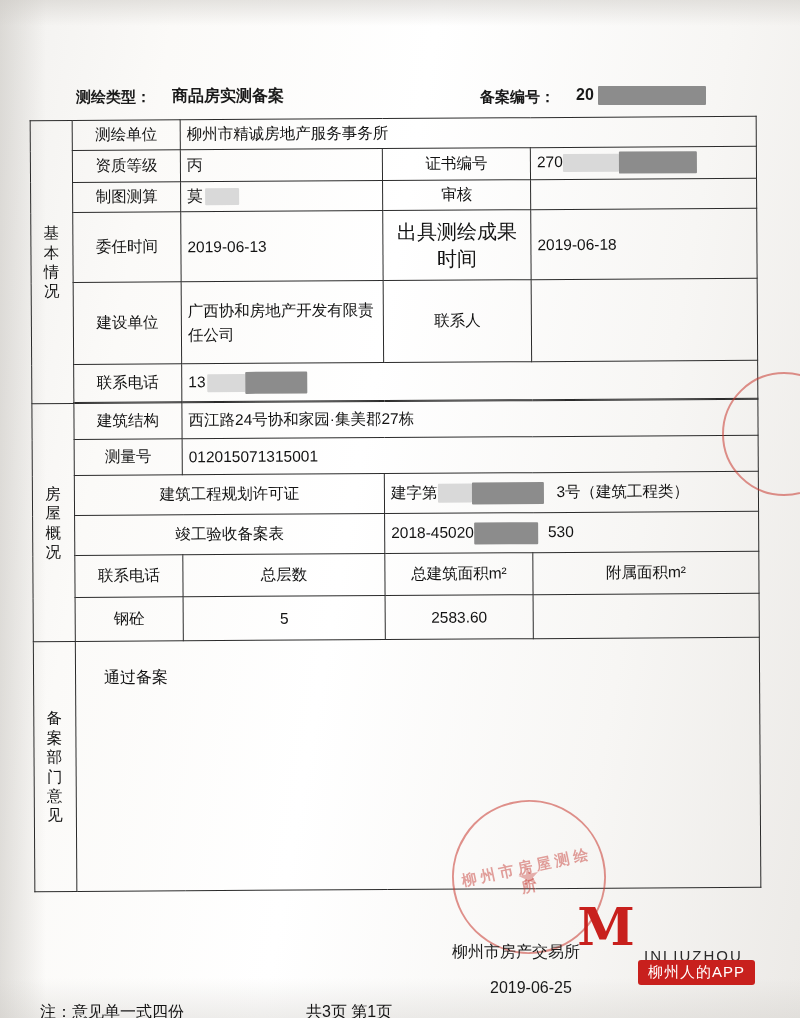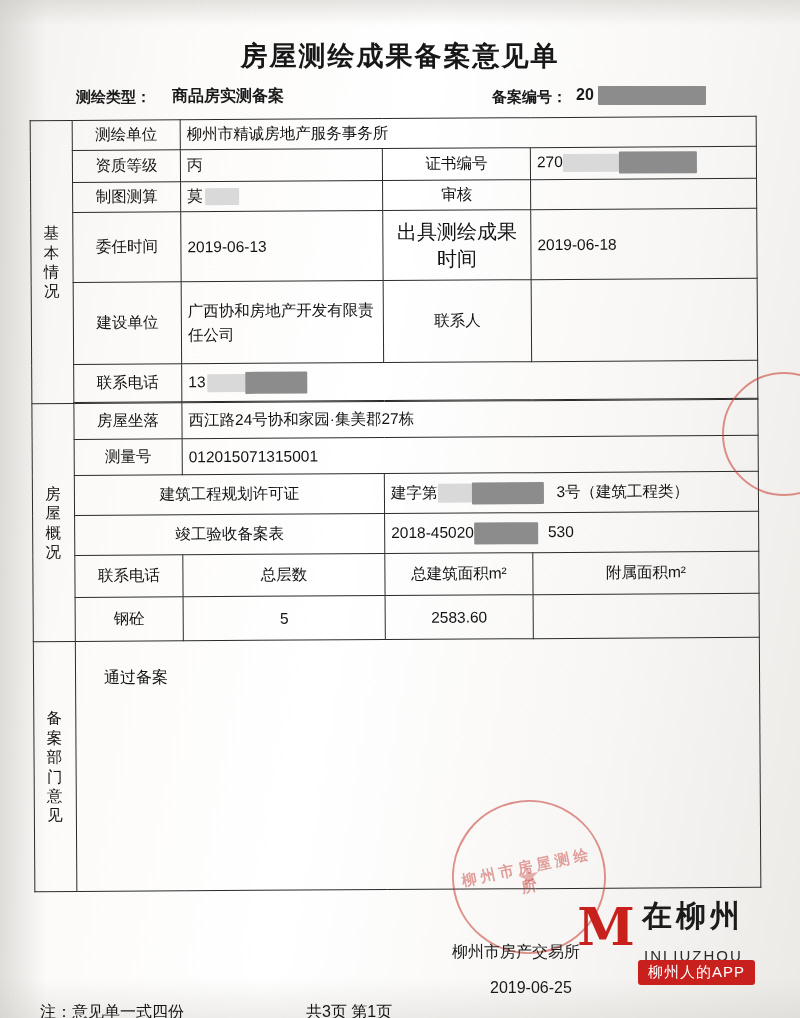--- a/index.html
+++ b/index.html
@@ -66,21 +66,21 @@
     font-size: 15px;
     color: #1a1a1a;
   }
   .meta-value {
     position: absolute;
     font-size: 15px;
     color: #1a1a1a;
   }
   #meta-type-label { left: 0; top: 2px; }
   #meta-type-value { left: 96px; top: 0px; font-size: 16px; }
-  #meta-no-label { left: 404px; top: 2px; margin-left: 12px; }
+  #meta-no-label { left: 404px; top: 2px; }
   #meta-no-value { left: 500px; top: 0px; font-size: 16px; text-align: center; }
 
   .redact {
     display: inline-block;
     background: #8c8c8c;
     border-radius: 1px;
     vertical-align: middle;
   }
   .redact.light { background: #d9d9d9; }
 
@@ -242,21 +242,20 @@
   }
 </style>
 </head>
 <body>
 
 <div id="page">
   <div class="shade-left"></div>
   <div class="shade-top"></div>
   <div class="shade-bottom"></div>
 
-  <div class="doc-title">房屋测绘成果备案意见单</div>
 
   <div class="meta-row">
     <span class="meta-label" id="meta-type-label">测绘类型：</span>
     <span class="meta-value" id="meta-type-value">商品房实测备案</span>
     <span class="meta-label" id="meta-no-label">备案编号：</span>
     <span class="meta-value" id="meta-no-value">
       <span>20</span><span class="redact" style="width:108px;height:19px;margin-left:4px;"></span>
     </span>
   </div>
 
@@ -317,21 +316,21 @@
         <td style="border:none;height:0;padding:0"></td>
         <td style="border:none;height:0;padding:0"></td>
         <td style="border:none;height:0;padding:0"></td>
         <td style="border:none;height:0;padding:0"></td>
       </tr>
 
       <tr style="height:36px">
         <td class="vlabel" rowspan="6">
           <span class="stack">房<br>屋<br>概<br>况</span>
         </td>
-        <td class="label">房屋坐落</td>
+        <td class="label">建筑结构</td>
         <td class="val" colspan="3">西江路24号协和家园·集美郡27栋</td>
       </tr>
       <tr style="height:36px">
         <td class="label">测量号</td>
         <td class="val" colspan="3">012015071315001</td>
       </tr>
       <tr style="height:40px">
         <td class="label" colspan="2">建筑工程规划许可证</td>
         <td class="val" colspan="2">
           <span>建字第</span><span class="redact light" style="width:34px;height:19px;"></span><span class="redact" style="width:72px;height:22px;"></span><span style="margin-left:13px">3号（建筑工程类）</span>
@@ -377,17 +376,16 @@
     <span id="sign-date">2019-06-25</span>
   </div>
 
   <div id="footer">
     <span class="note">注：意见单一式四份</span>
     <span class="pages">共3页 第1页</span>
   </div>
 
   <div id="logo">
     <span class="mark">M</span>
-    <span class="brand-cn">在柳州</span>
     <span class="brand-en">INLIUZHOU</span>
     <span class="brand-tag">柳州人的APP</span>
   </div>
 </div>
 
 </body></html>

